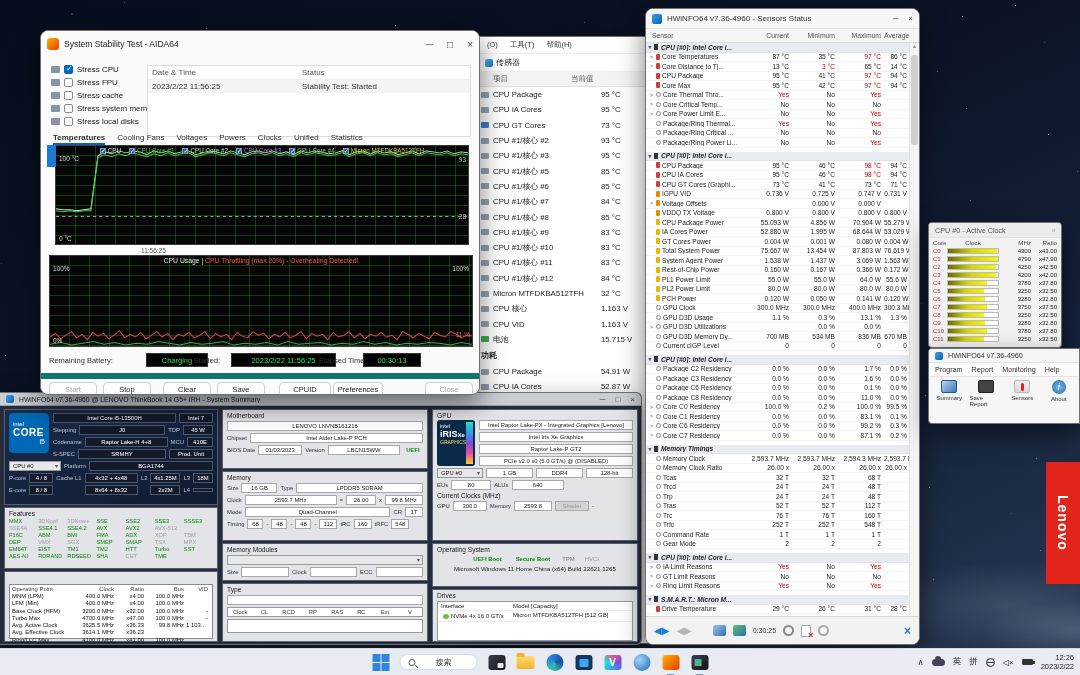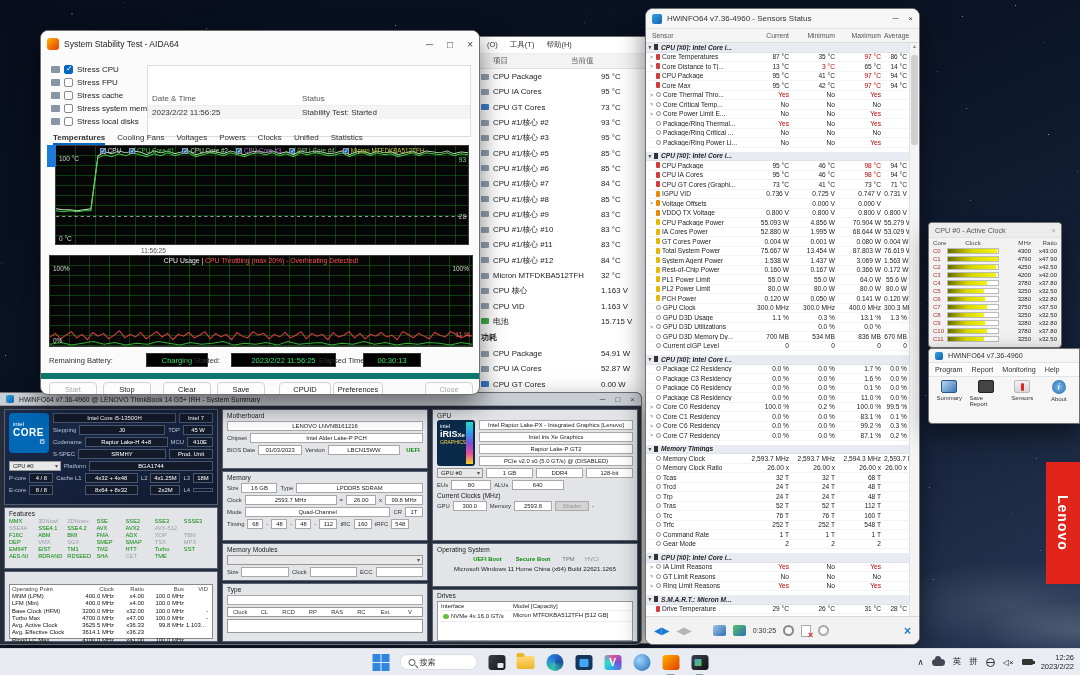--- a/index.html
+++ b/index.html
@@ -24,21 +24,21 @@
   #stab .appico{width:12px;height:12px;border-radius:3px;background:linear-gradient(135deg,#ffb300,#e23d00);}
   #stab .ttl{font-size:8.5px;color:#222;}
   .chk{position:absolute;left:10px;top:32px;width:235px;}
   .chkrow{display:flex;align-items:center;gap:4px;height:13px;}
   .devico{width:9px;height:7px;border-radius:1px;background:#8795a5;flex:0 0 auto;}
   .cb{width:9px;height:9px;border:1px solid #8a8a8a;border-radius:2px;background:#fff;flex:0 0 auto;position:relative;}
   .cb.on{background:#0067c0;border-color:#0067c0;}
   .cb.on::after{content:"✓";position:absolute;left:1px;top:-2px;color:#fff;font-size:8px;}
   .chkrow .lb{font-size:8px;color:#222;}
   #log{position:absolute;left:106px;top:34px;width:324px;height:72px;border:1px solid #dcdcdc;background:#fff;font-size:8px;color:#333;}
-  #log .lh{display:flex;border-bottom:1px solid #eee;color:#555;margin-top:26px;}
+  #log .lh{display:flex;border-bottom:1px solid #eee;color:#555;}
   #log .lh span{padding:2px 4px;}
   #log .lr{display:flex;background:#f4f4f4;}
   #log .lr span{padding:2px 4px;}
   .c1{width:150px;}.c2{flex:1;}
   #tabs{position:absolute;left:12px;top:102px;display:flex;gap:12px;font-size:8px;color:#333;}
   #tabs .tab.act{font-weight:bold;border-bottom:2px solid #0067c0;padding-bottom:1px;}
   .plotwrap{position:absolute;background:#060606;border:1px solid #3a3a3a;}
   #plot1{left:14px;top:114px;width:414px;height:100px;}
   #plot2{left:8px;top:224px;width:424px;height:92px;}
   .grid{position:absolute;inset:0;
@@ -199,21 +199,21 @@
   #lenovo span{writing-mode:vertical-rl;color:#fff;font-size:14px;font-weight:bold;letter-spacing:1px;}
 
   
   #bar{position:absolute;left:0;right:0;bottom:0;height:27px;background:rgba(241,245,250,.96);
        border-top:1px solid rgba(0,0,0,.08);z-index:10;display:flex;align-items:center;}
   #barcenter{position:absolute;left:50%;transform:translateX(-50%);display:flex;align-items:center;gap:9px;}
   .tbi{width:20px;height:20px;border-radius:4px;display:flex;align-items:center;justify-content:center;position:relative;}
   .winlogo{display:grid;grid-template-columns:8px 8px;grid-template-rows:8px 8px;gap:1px;}
   .winlogo i{background:#2f86e0;}
   #searchpill{height:16px;width:78px;background:#fff;border:1px solid #d8dde4;border-radius:11px;
-              display:flex;align-items:center;gap:4px;padding:0 8px;font-size:8px;color:#333;}
+              display:flex;align-items:center;gap:20px;padding:0 8px;font-size:8px;color:#333;}
   .mag{width:7px;height:7px;border:1.4px solid #555;border-radius:50%;position:relative;flex:0 0 auto;}
   .mag::after{content:"";position:absolute;left:5px;top:6px;width:4px;height:1.4px;background:#555;transform:rotate(45deg);}
   .ic-dark{width:17px;height:15px;background:linear-gradient(135deg,#3a3f4a,#14161c);border-radius:3px;position:relative;}
   .ic-dark::after{content:"";position:absolute;right:2px;bottom:2px;width:6px;height:5px;background:#e8e8e8;border-radius:1px;}
   .folder{width:18px;height:13px;background:linear-gradient(180deg,#ffd978,#f0b429);border-radius:2px;position:relative;}
   .folder::before{content:"";position:absolute;left:0;top:-3px;width:8px;height:4px;background:#f0b429;border-radius:2px 2px 0 0;}
   .edge{width:17px;height:17px;border-radius:50%;background:conic-gradient(from 200deg,#35c1a8,#2b7de0,#1a4fa0,#35c1a8);}
   .store{width:17px;height:15px;background:#16365c;border-radius:3px;position:relative;}
   .store::after{content:"";position:absolute;left:4px;top:4px;right:4px;bottom:3px;background:#3fa9f5;border-radius:1px;}
   .appv{width:17px;height:15px;background:conic-gradient(#e84f9a,#7a4fd8,#2fa2e8,#27e0c8,#e84f9a);border-radius:3px;
@@ -384,20 +384,24 @@
 <div id="lenovo">
     <span>Lenovo</span>
   </div>
 
 <div class="win" id="aida">
   <div class="menu" id="aidamenu">
       <span>(O)</span>
       <span>工具(T)</span>
       <span>帮助(H)</span>
     </div>
+  <div class="stab">
+    <span class="sico"></span>
+    <span>传感器</span>
+  </div>
   <div class="hdr">
     <span class="h1">项目</span>
     <span class="h2">当前值</span>
   </div>
   <div id="aidalist">
       <div class="arow">
         <span class="aic"></span>
         <span class="al">CPU Package</span>
         <span class="av">95 °C</span>
       </div>

